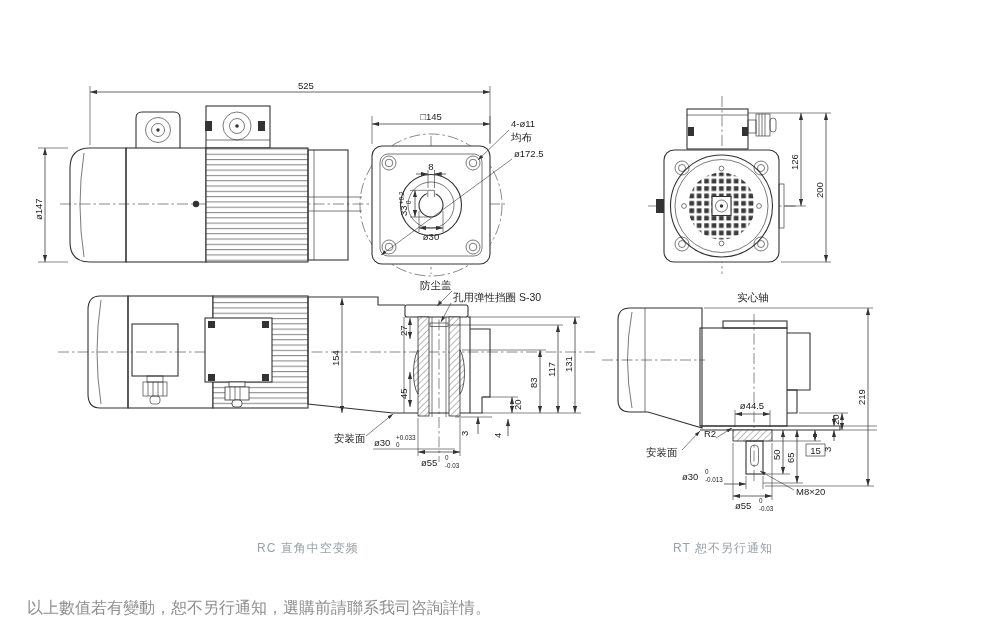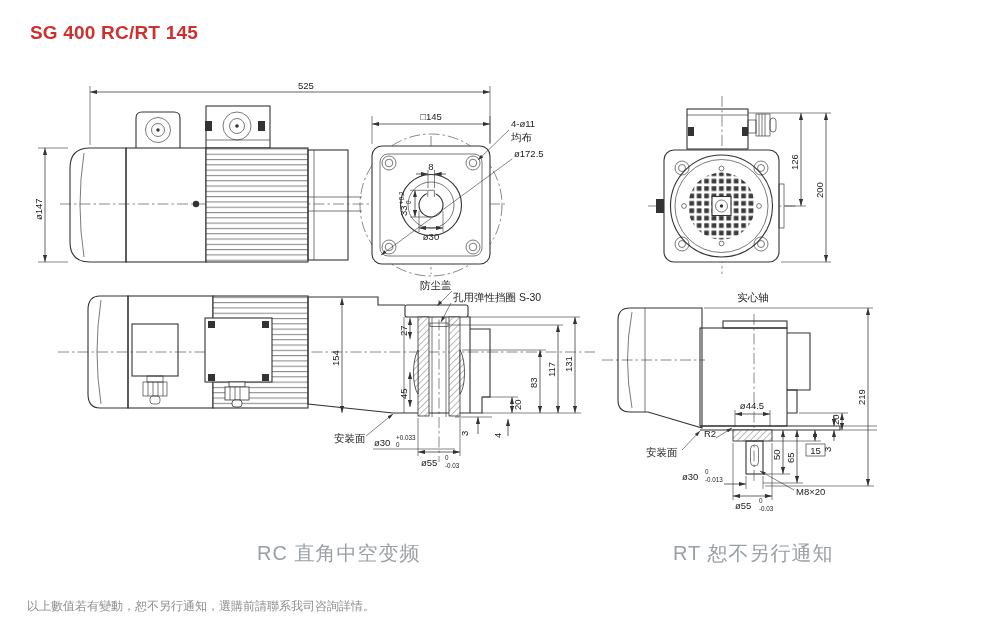--- a/index.html
+++ b/index.html
@@ -1,40 +1,39 @@
 <!DOCTYPE html>
 <html><head>
 <meta charset="utf-8">
 <style>
   html,body{margin:0;padding:0;background:#fff;}
   body{width:1001px;height:630px;position:relative;font-family:"Liberation Sans",sans-serif;overflow:hidden;}
   #title{position:absolute;left:30px;top:21px;color:#cf2f2d;font-weight:bold;font-size:19px;line-height:1.25;letter-spacing:.2px;}
-  .caption{position:absolute;top:540px;color:#9aa0a4;font-size:20px;letter-spacing:1px;}
+  .caption{position:absolute;top:540px;color:#9aa0a4;font-size:12px;letter-spacing:1px;}
   #cap-rc{left:257px;}
   #cap-rt{left:673px;}
-  #footer{position:absolute;left:27px;top:598px;color:#8e8e8e;font-size:12px;}
+  #footer{position:absolute;left:27px;top:598px;color:#8e8e8e;font-size:16px;}
   svg{position:absolute;left:0;top:0;}
   .ol{fill:none;stroke:#333;stroke-width:1.1;}
   .tl{fill:none;stroke:#333;stroke-width:0.65;}
   .cl{fill:none;stroke:#4a4a4a;stroke-width:0.65;stroke-dasharray:11 3 2.5 3;}
   .dl{fill:none;stroke:#333;stroke-width:0.75;}
   .xl{fill:none;stroke:#333;stroke-width:0.6;}
   .dt{font:9.5px "Liberation Sans",sans-serif;fill:#1c1c1c;}
   .dts{font:6.3px "Liberation Sans",sans-serif;fill:#1c1c1c;}
   .zh{font:10.5px "Liberation Sans",sans-serif;fill:#1c1c1c;}
   .mid{text-anchor:middle;}
   .blk{fill:#333;stroke:none;}
   .wh{fill:#fff;stroke:#333;stroke-width:1.1;}
   .whthin{fill:#fff;stroke:#333;stroke-width:0.8;}
 </style>
 </head>
 <body>
 
 <div id="title">
-  <div>SG 400 RC/RT 145</div>
 </div>
 
 <svg width="1001" height="630" viewBox="0 0 1001 630">
   <defs>
     <marker id="ar" viewBox="0 0 10 6" refX="10" refY="3" markerWidth="9.5" markerHeight="5.7" orient="auto-start-reverse">
       <path d="M0,0 L10,3 L0,6 Z" fill="#333"></path>
     </marker>
     <pattern id="fins" width="6" height="5.3" patternUnits="userSpaceOnUse">
       <rect width="6" height="5.3" fill="#fff"></rect>
       <line x1="0" y1="0.6" x2="6" y2="0.6" stroke="#3f3f3f" stroke-width="0.7"></line>

